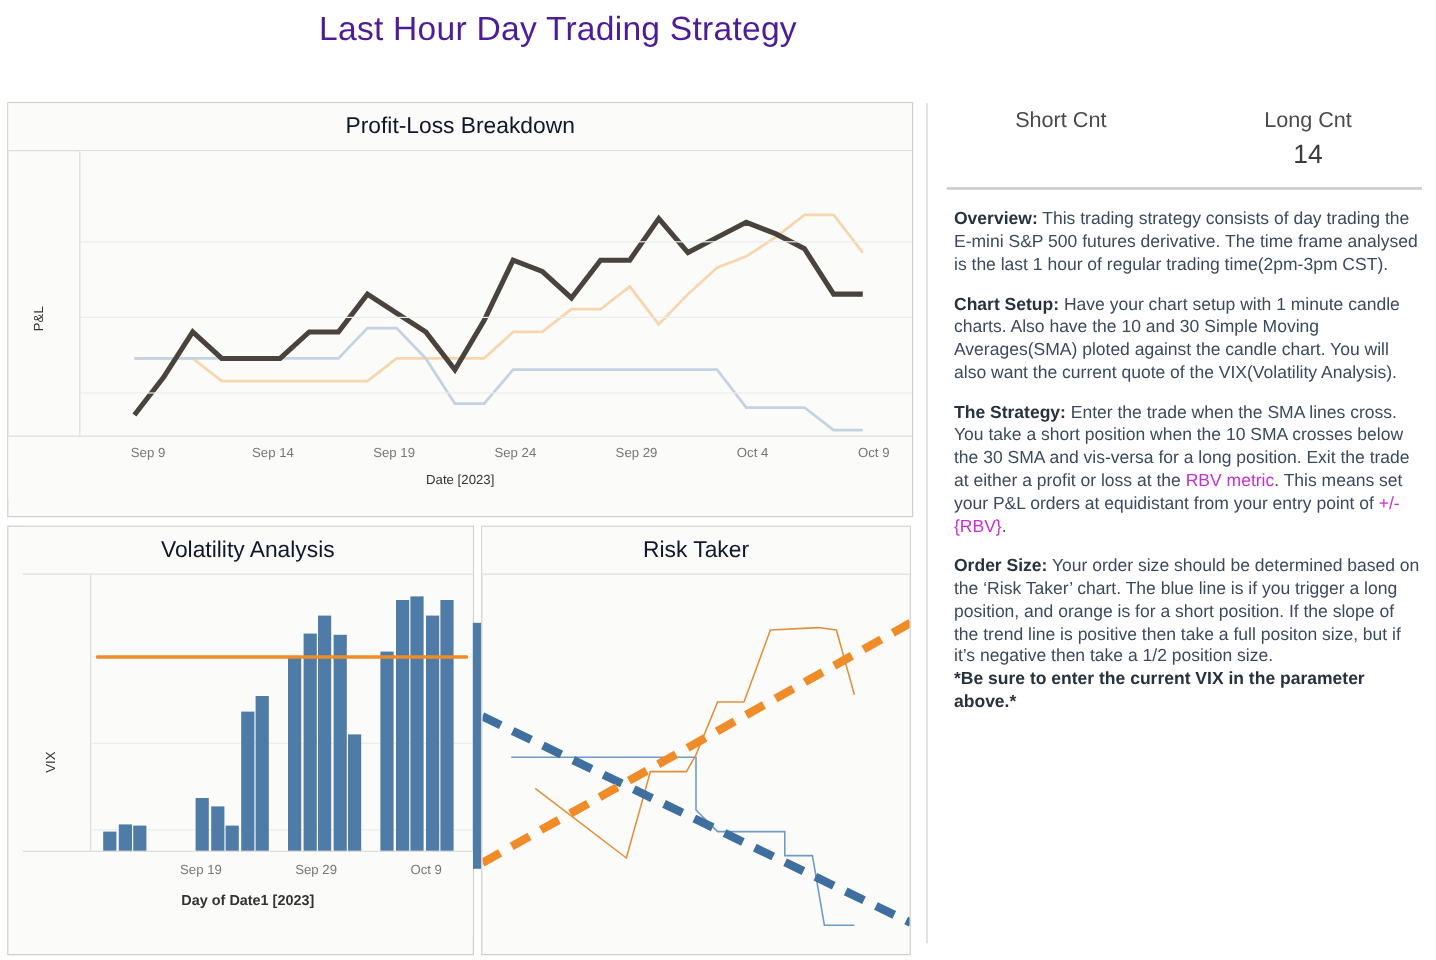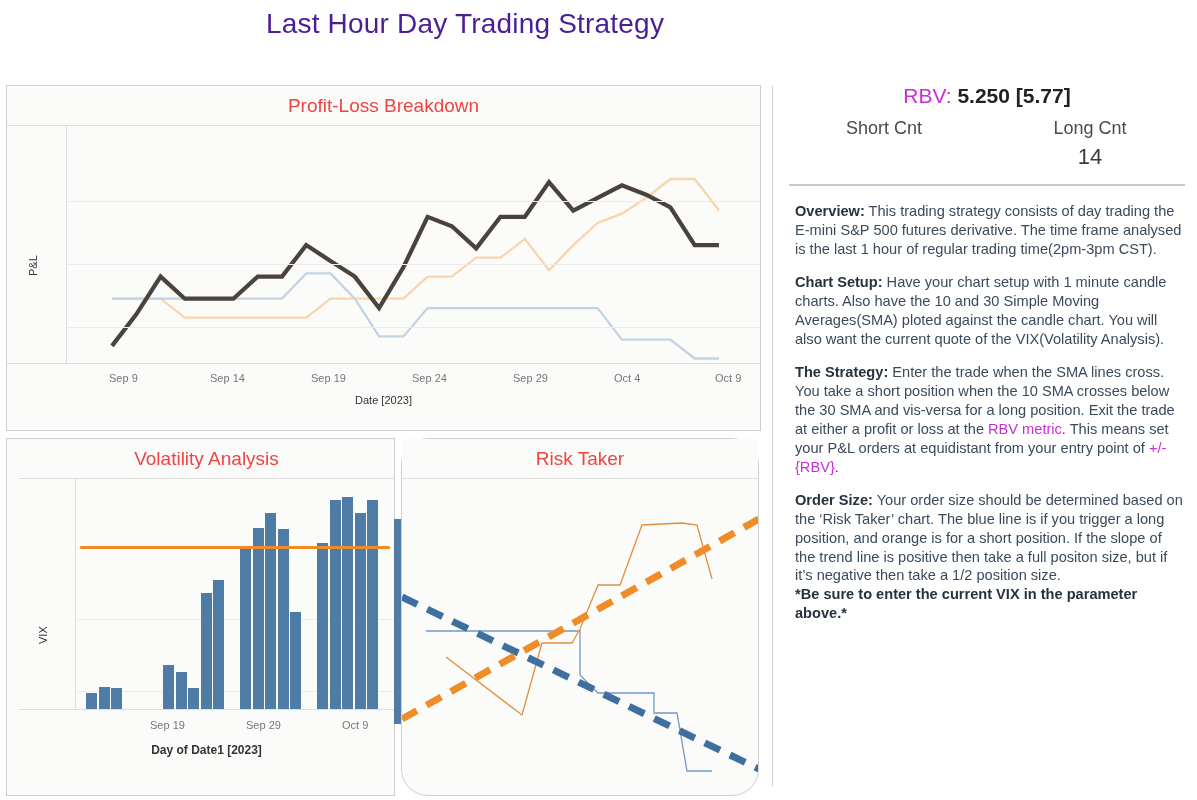--- a/index.html
+++ b/index.html
@@ -35,21 +35,21 @@
 
   
   .panel {
     position: absolute;
     border: 1px solid #cfcfcf;
     background: #fbfbfa;
   }
   .panel-title {
     height: 40px; line-height: 40px;
     text-align: center;
-    font-size: 19px; color: #ef4444; font-weight: 400;
+    font-size: 19px; color: #0f172a; font-weight: 400;
     border-bottom: 1px solid #dddddd;
     background: #fbfbfa;
   }
 
   
   #pl-panel { left: 6px; top: 85px; width: 755px; height: 346px; }
   .pl-body { position: relative; width: 100%; height: 305px; }
   .axis-title-v {
     position: absolute;
     font-size: 11px; color: #333;
@@ -85,21 +85,21 @@
   
   .legend { position: absolute; left: 8px; top: 6px; }
   .legend-title { font-size: 11.5px; color: #333; margin-bottom: 3px; }
   .legend-row { display:flex; align-items:center; gap:7px; margin-bottom: 2px; }
   .swatch { width: 14px; height: 13px; display:inline-block; }
   .legend-lbl { font-size: 11.5px; color: #444; }
 
   
   #vol-panel { left: 6px; top: 438px; width: 389px; height: 358px; padding-left: 12px; }
   
-  #risk-panel { left: 401px; top: 438px; width: 358px; height: 358px; border-radius: 27px; }
+  #risk-panel { left: 401px; top: 438px; width: 358px; height: 358px; }
 
   .bars { position: absolute; bottom: 0; left: 0; right: 0; top: 0; }
   .bar { position: absolute; bottom: 0; background: #4f7ba7; }
   .ref-line { position: absolute; height: 3px; background: #f08c28; border-radius: 1px; }
 
   
   #right-col { position: absolute; left: 781px; top: 80px; width: 412px; height: 712px; }
   .divider-v {
     position:absolute; left: 772px; top: 86px; width: 1px; height: 700px; background: #cfcfcf;
   }
@@ -238,25 +238,20 @@
 
       <line x1="0" y1="240" x2="357" y2="40" stroke="#f08c28" stroke-width="7" stroke-dasharray="17 11" stroke-linecap="butt"></line>
     </svg>
   </div>
 </div>
 
 <div class="divider-v"></div>
 
 <div id="right-col">
 
-  <div class="rbv-line">
-    <span class="rbv-key">RBV:</span>
-    <span class="rbv-val">5.250</span>
-    <span class="rbv-val">[5.77]</span>
-  </div>
 
   <div class="cnt-row">
     <div class="cnt-cell">
       <div class="cnt-label">Short Cnt</div>
     </div>
     <div class="cnt-cell">
       <div class="cnt-label">Long Cnt</div>
       <div class="cnt-value">14</div>
     </div>
   </div>

